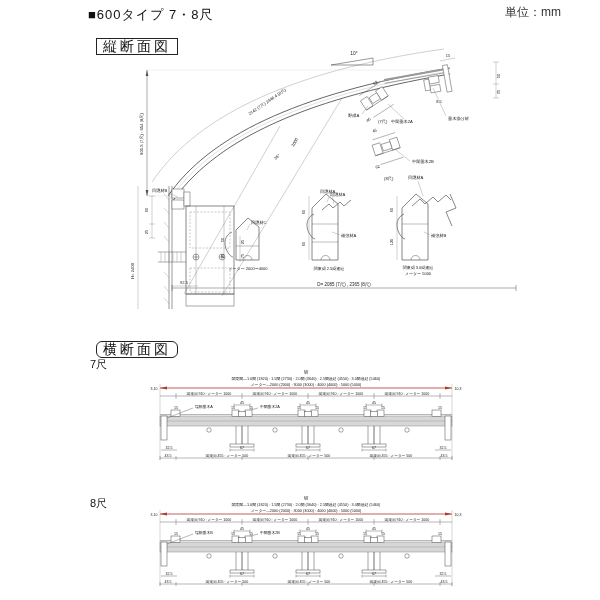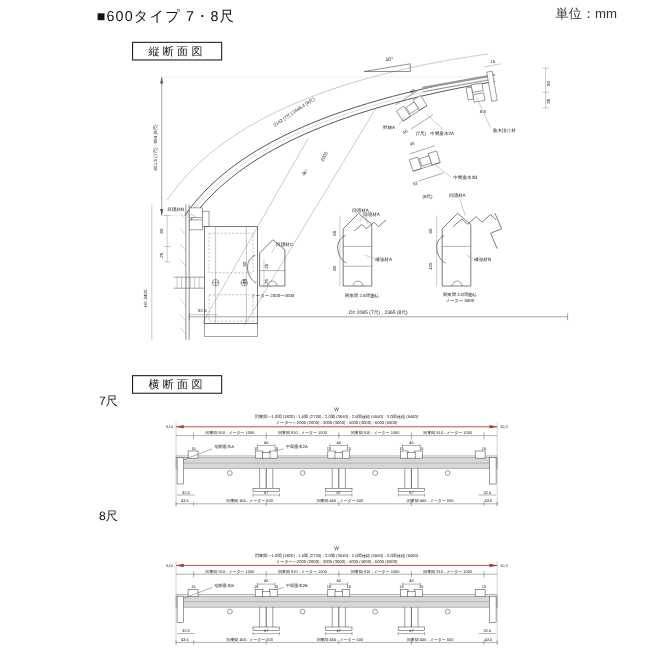--- a/index.html
+++ b/index.html
@@ -2,25 +2,25 @@
 <html><head>
 <meta charset="utf-8">
 <style>
   html,body{margin:0;padding:0;}
   body{width:600px;height:600px;background:#fff;position:relative;overflow:hidden;
        font-family:"Liberation Sans","DejaVu Sans",sans-serif;color:#111;}
   .abs{position:absolute;}
   .title{left:88px;top:6px;font-size:13px;font-weight:normal;letter-spacing:1px;}
   .unit{left:505px;top:4px;font-size:12px;color:#333;}
   .secbox{border:1.2px solid #222;width:80px;height:15px;display:flex;align-items:center;
-          justify-content:center;font-size:10px;letter-spacing:3px;background:#fff;margin-left:24px;}
+          justify-content:center;font-size:14px;letter-spacing:3px;background:#fff;}
   .vbox{left:96px;top:38px;}
-  .hbox{left:96px;top:341px;}
+  .hbox{left:96px;top:341px;border-radius:6px;}
   .shaku{font-size:11px;left:90px;}
-  .s7{top:357px;} .s8{top:462px;}
+  .s7{top:357px;} .s8{top:496px;}
   svg{position:absolute;overflow:visible;}
   svg text{font-family:"Liberation Sans","DejaVu Sans",sans-serif;fill:#222;}
   .dwg-vsec{left:128px;top:46px;}
   .dwg-x7{left:146px;top:370px;}
   .dwg-x8{left:146px;top:496px;}
 </style>
 </head>
 <body>
 
 <div class="abs title">■600タイプ 7・8尺</div>

